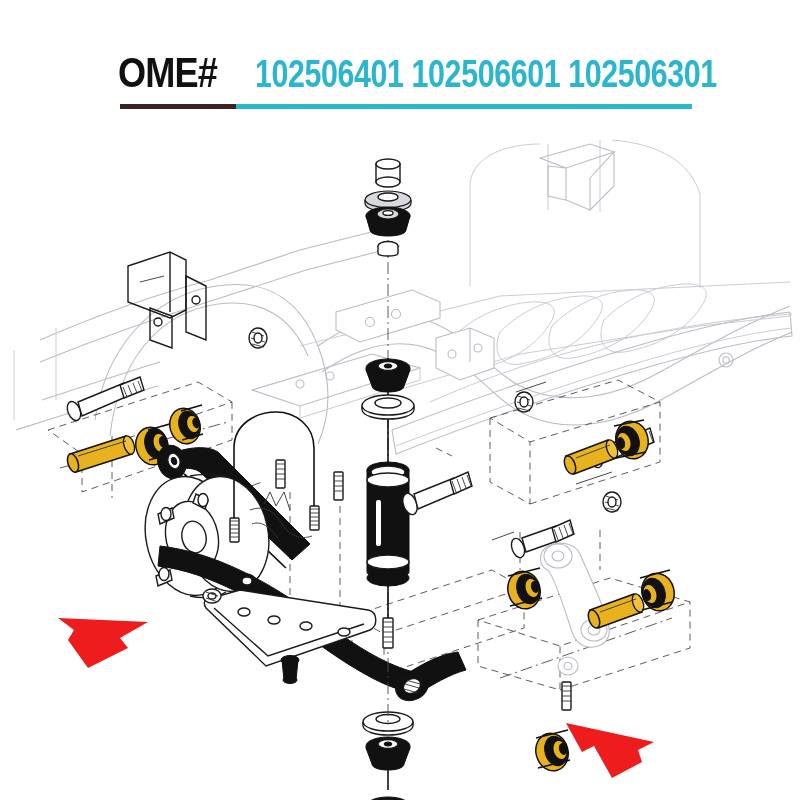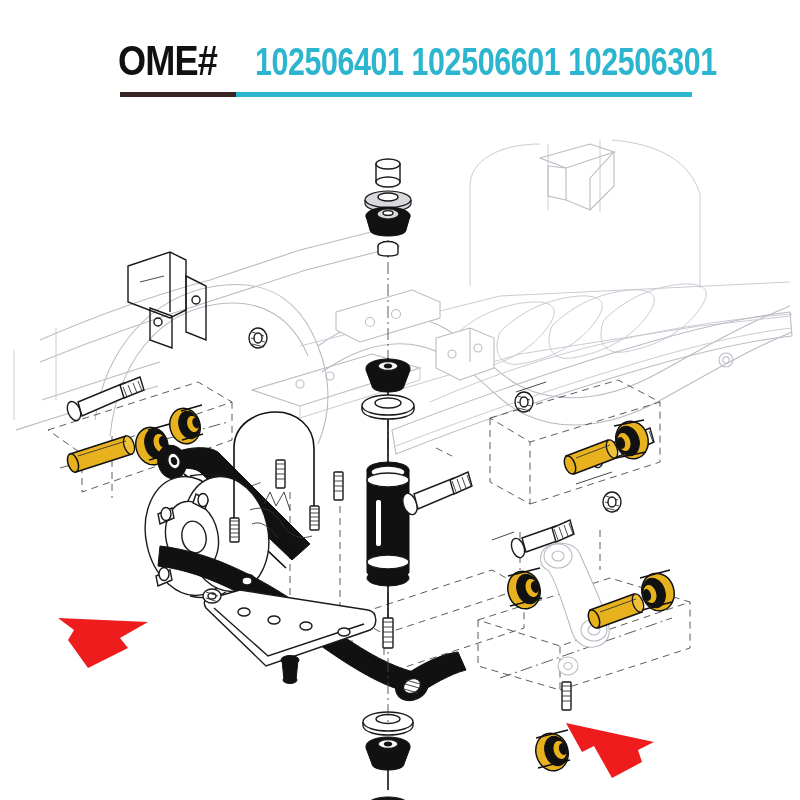--- a/index.html
+++ b/index.html
@@ -19,21 +19,21 @@
     position: relative;
     width: 800px;
     height: 800px;
     background: #ffffff;
   }
 
   
   .header {
     position: absolute;
     left: 0;
-    top: 0;
+    top: 12px;
     width: 660px;
     height: 120px;
   }
   .header-row {
     position: absolute;
     left: 118px;
     top: 40px;
     display: flex;
     align-items: baseline;
     gap: 22px;

